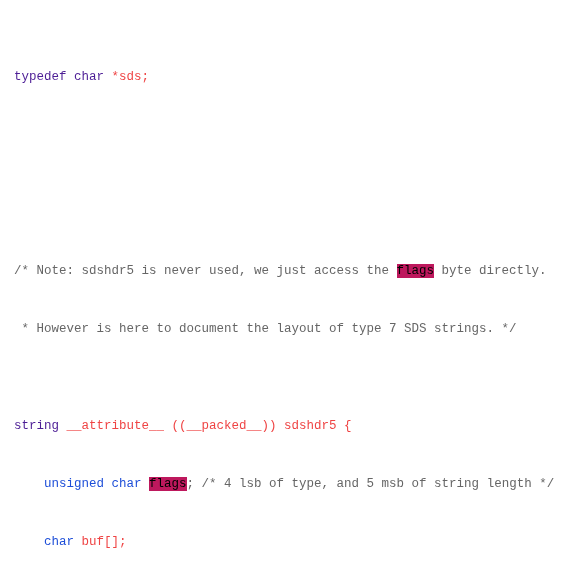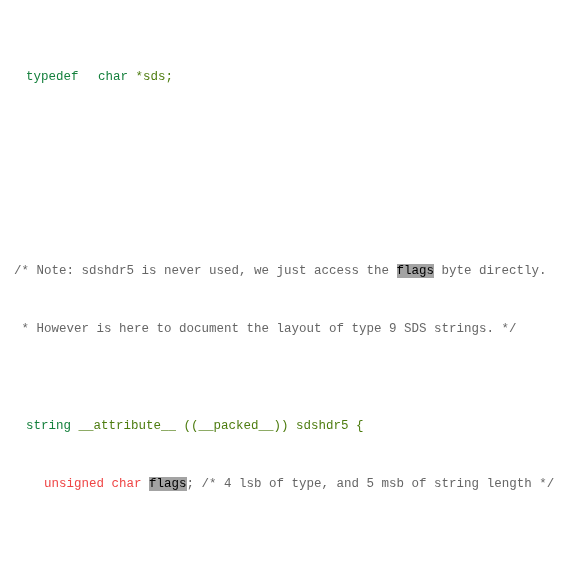--- a/index.html
+++ b/index.html
@@ -19,63 +19,63 @@
       overflow-x: hidden;
     }
 
     .code-block {
       padding: 10px 14px;
       background: #fff;
       white-space: pre;
     }
 
     .keyword {
-      color: #15803d;
+      color: #4c1d95;
       font-weight: normal;
-      margin-left: 12px;
     }
 
     .comment {
       color: #666666;
     }
 
     .field-type {
-      color: #ef4444;
+      color: #1d4ed8;
     }
 
     .highlight {
-      background: #a3a3a3;
+      background: #be185d;
       color: #000;
     }
 
     .plain {
-      color: #4d7c0f;
+      color: #ef4444;
     }
 
     .scrollbar-area {
       position: relative;
     }
   </style>
 </head>
 <body>
 
 <div class="code-block scrollbar-area">
   
   <div><span class="keyword">typedef</span> <span class="keyword">char</span> <span class="plain">*sds;</span></div>
 
   
   <div>&nbsp;</div>
 
   
   <div><span class="comment">/* Note: sdshdr5 is never used, we just access the <span class="highlight">flags</span> byte directly.</span></div>
-  <div><span class="comment"> * However is here to document the layout of type 9 SDS strings. */</span></div>
+  <div><span class="comment"> * However is here to document the layout of type 7 SDS strings. */</span></div>
 
   
   <div><span class="keyword">string</span> <span class="plain">__attribute__ ((__packed__)) sdshdr5 {</span></div>
   <div><span class="plain">    </span><span class="field-type">unsigned char</span><span class="plain"> </span><span class="highlight">flags</span><span class="comment">; /* 4 lsb of type, and 5 msb of string length */</span></div>
+  <div><span class="plain">    </span><span class="field-type">char</span><span class="plain"> buf[];</span></div>
   
 
   
   
   
   
   
   
   
 

